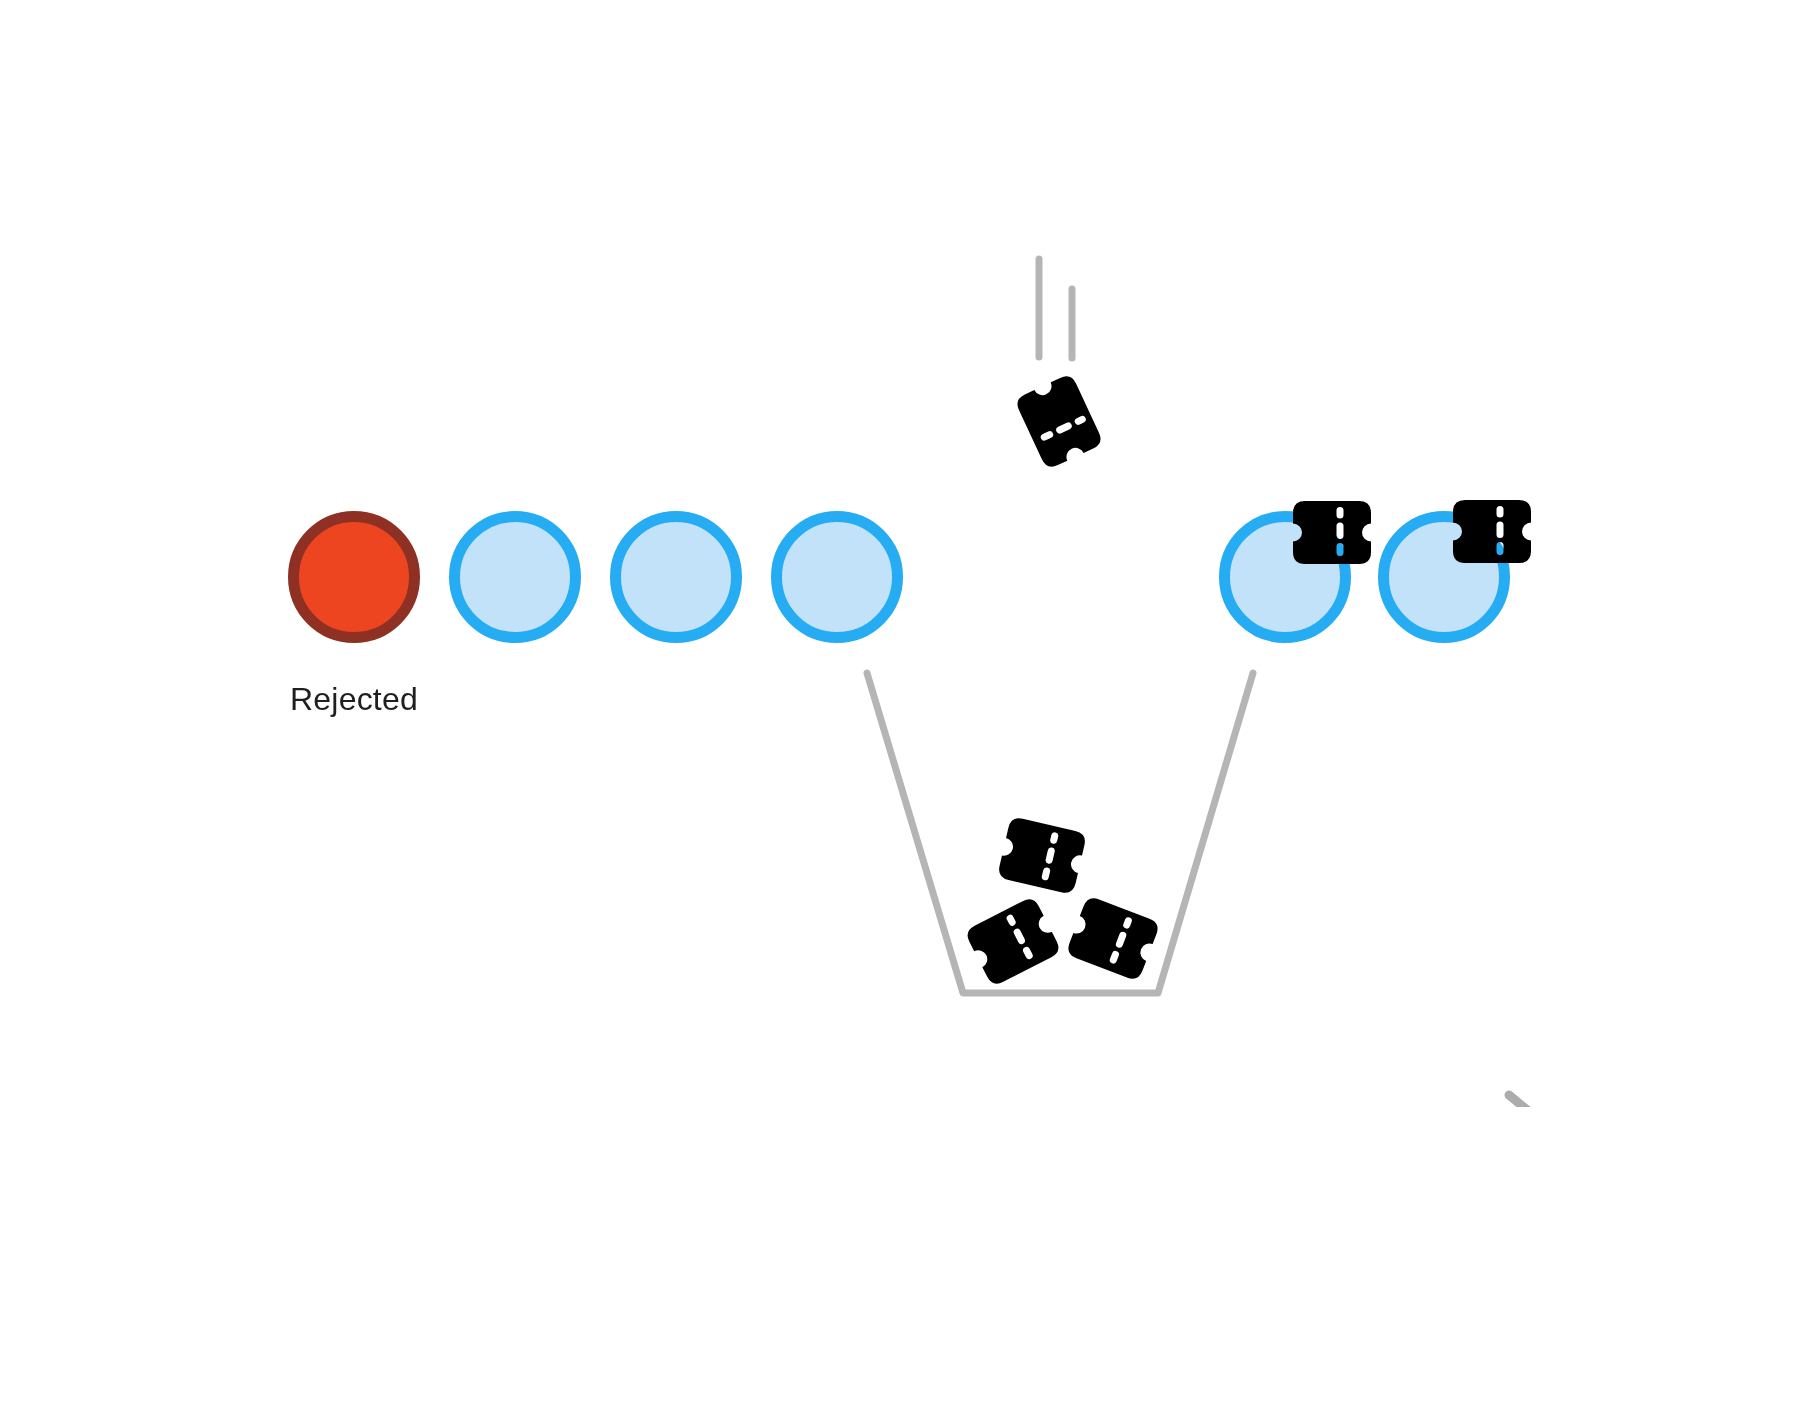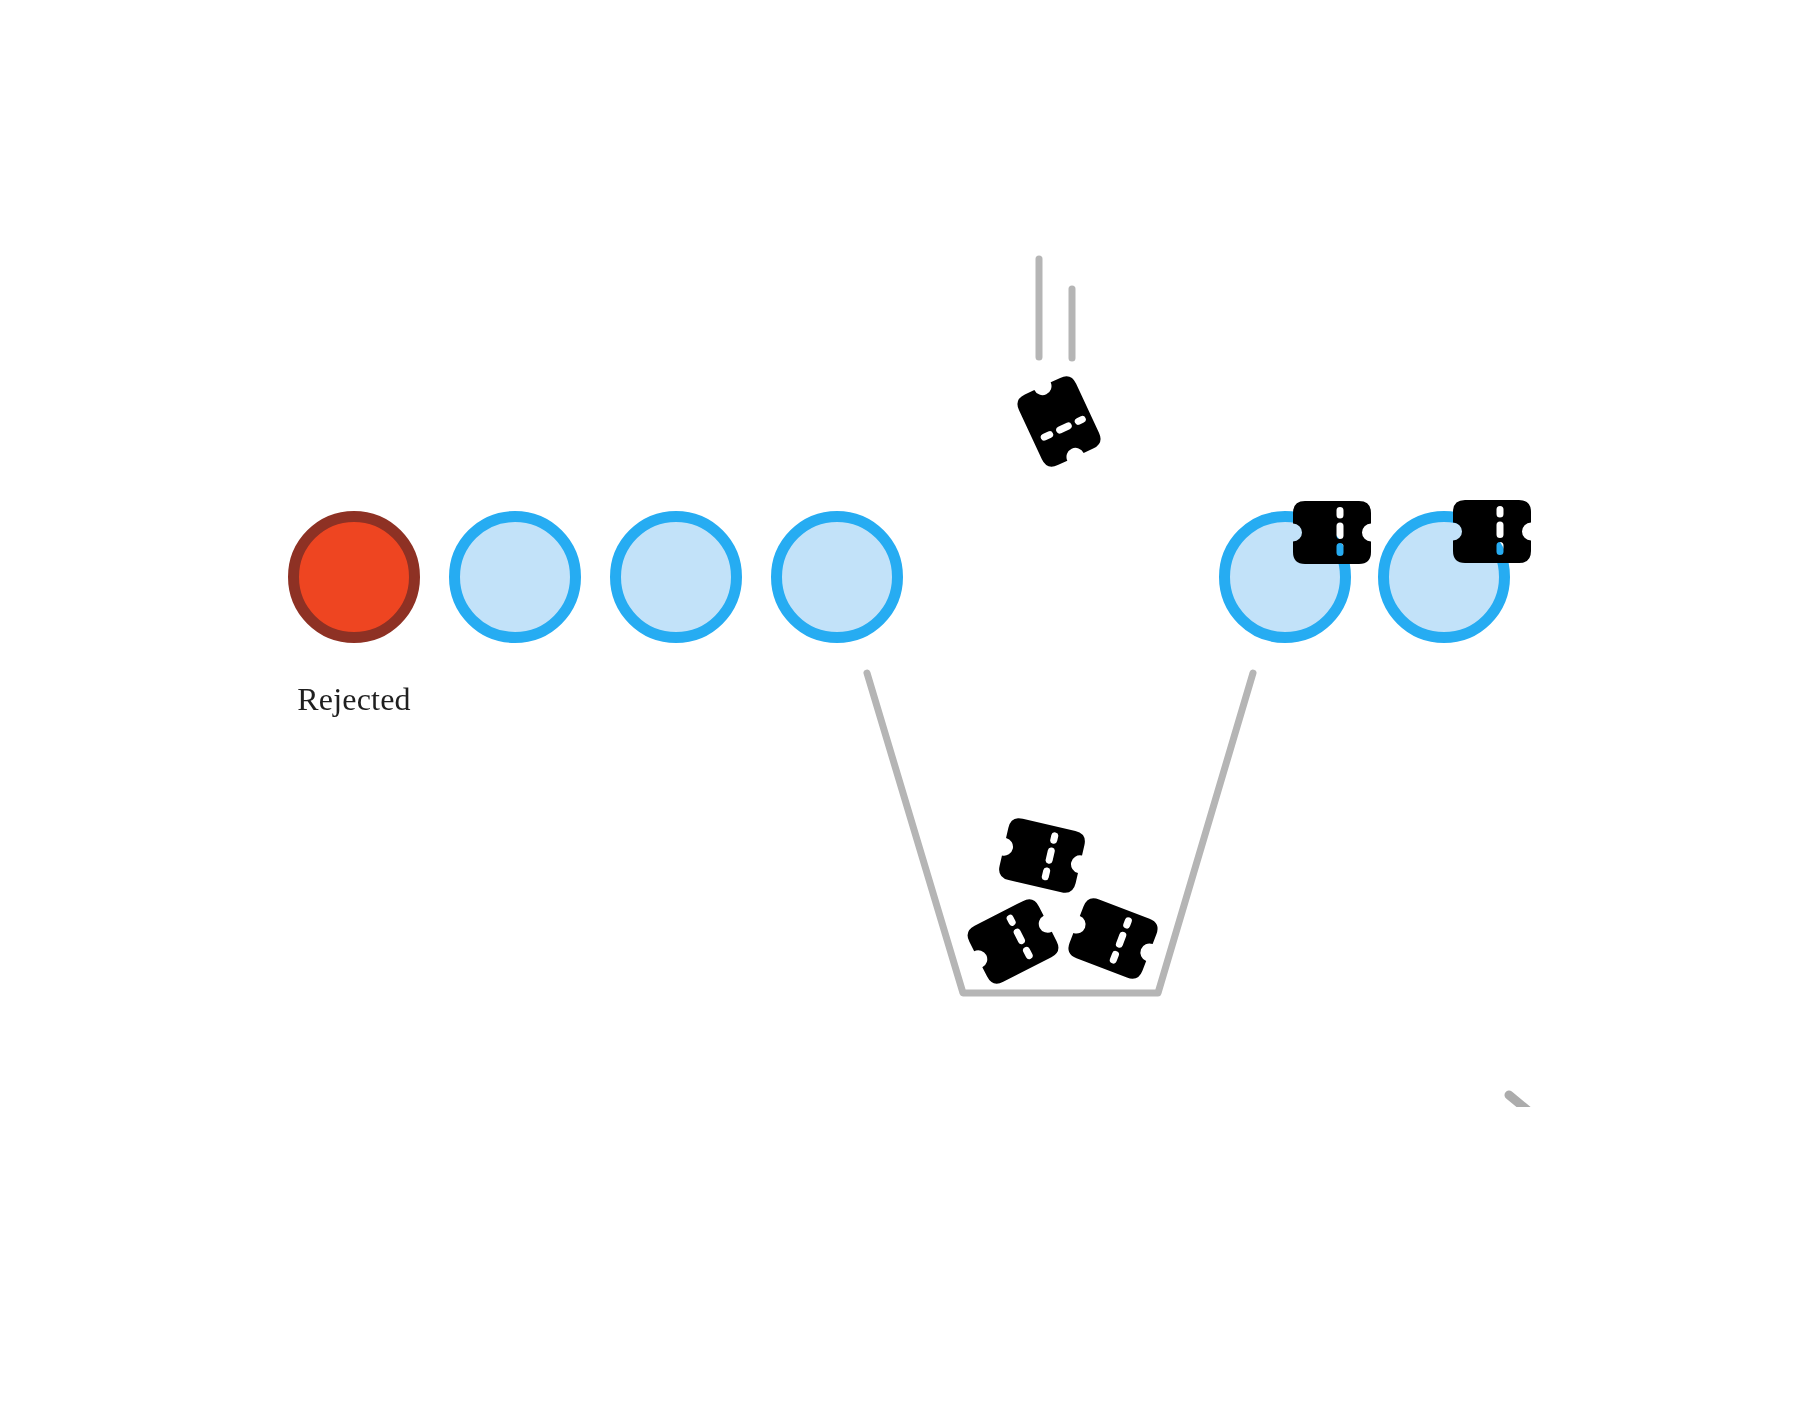--- a/index.html
+++ b/index.html
@@ -7,21 +7,20 @@
     padding: 0;
     background: #ffffff;
     font-family: "Liberation Sans", "DejaVu Sans", sans-serif;
   }
   .stage {
     position: relative;
     width: 1800px;
     height: 1107px;
     background: var(--background, #ffffff);
     overflow: hidden;
-    font-family: Liberation Serif, serif;
   }
   
   .lines-layer {
     position: absolute;
     inset: 0;
     width: 1800px;
     height: 1410px;
   }
   .motion-line {
     stroke: var(--line-gray, #b5b5b5);

